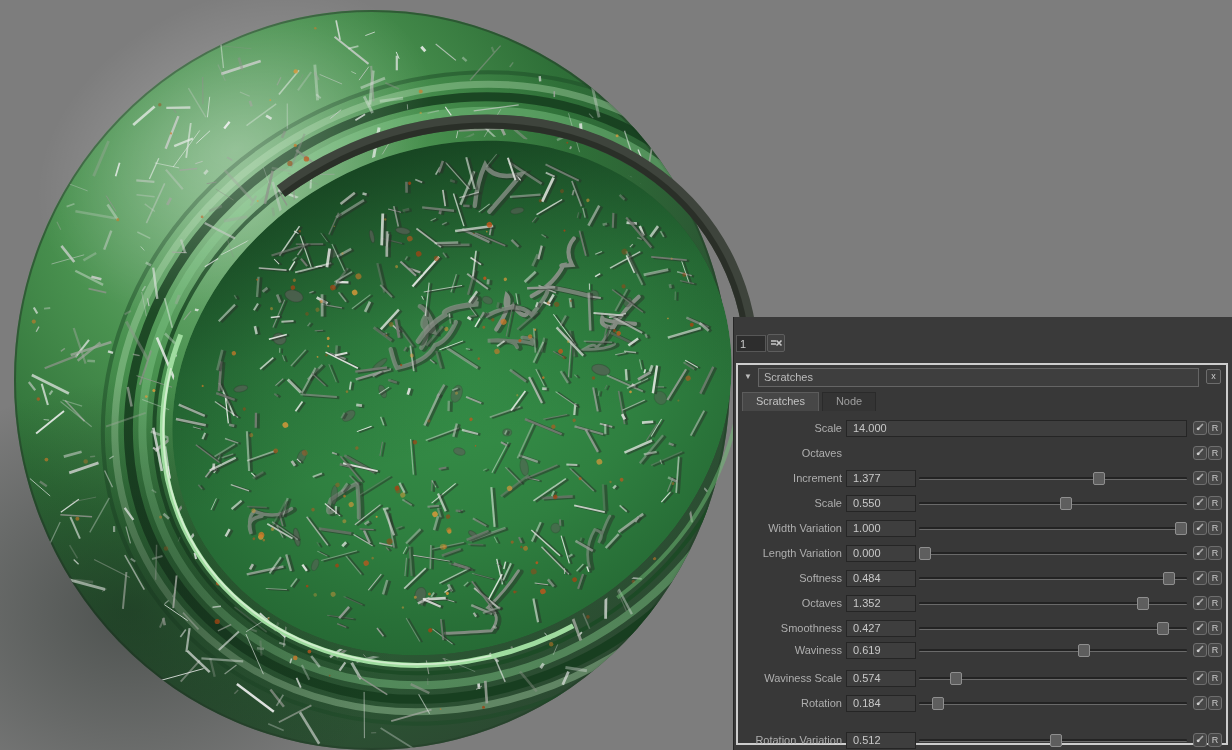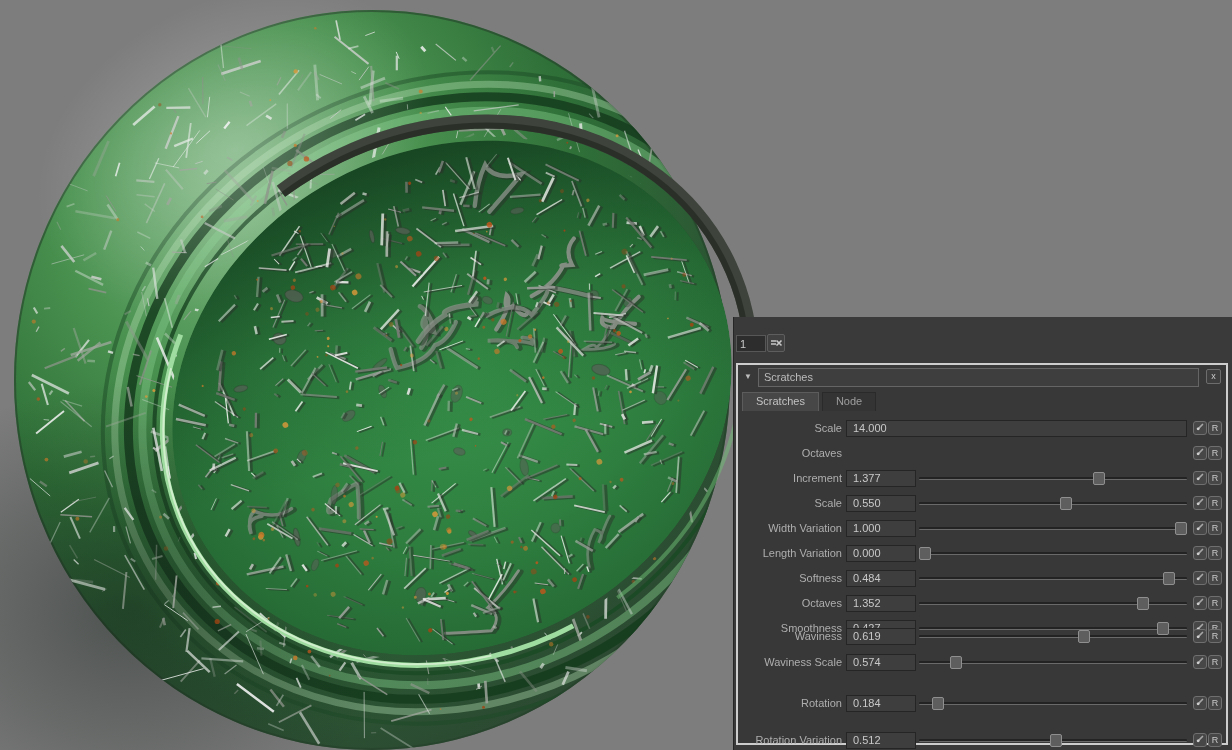--- a/index.html
+++ b/index.html
@@ -2108,34 +2108,34 @@
             <div class="slider">
               <div class="strack"></div>
               <div class="shandle" style="left: 238px;"></div>
             </div>
             <button class="rowbtn curvebtn"><svg width="10" height="10" viewBox="0 0 12 12">
                 <line x1="3.5" y1="8.5" x2="9" y2="3" stroke="#a6a6a6" stroke-width="2" stroke-linecap="round"></line>
                 <circle cx="3.8" cy="8.2" r="1.7" fill="#cfcfcf"></circle>
               </svg></button>
             <button class="rowbtn resetbtn">R</button>
           </div>
-          <div class="prow" style="top: 208px;">
+          <div class="prow" style="top: 222px;">
             <div class="plabel">Waviness</div>
             <div class="pfield small">0.619</div>
             <div class="slider">
               <div class="strack"></div>
               <div class="shandle" style="left: 159px;"></div>
             </div>
             <button class="rowbtn curvebtn"><svg width="10" height="10" viewBox="0 0 12 12">
                 <line x1="3.5" y1="8.5" x2="9" y2="3" stroke="#a6a6a6" stroke-width="2" stroke-linecap="round"></line>
                 <circle cx="3.8" cy="8.2" r="1.7" fill="#cfcfcf"></circle>
               </svg></button>
             <button class="rowbtn resetbtn">R</button>
           </div>
-          <div class="prow" style="top: 234px;">
+          <div class="prow" style="top: 250px;">
             <div class="plabel">Waviness Scale</div>
             <div class="pfield small">0.574</div>
             <div class="slider">
               <div class="strack"></div>
               <div class="shandle" style="left: 31px;"></div>
             </div>
             <button class="rowbtn curvebtn"><svg width="10" height="10" viewBox="0 0 12 12">
                 <line x1="3.5" y1="8.5" x2="9" y2="3" stroke="#a6a6a6" stroke-width="2" stroke-linecap="round"></line>
                 <circle cx="3.8" cy="8.2" r="1.7" fill="#cfcfcf"></circle>
               </svg></button>

